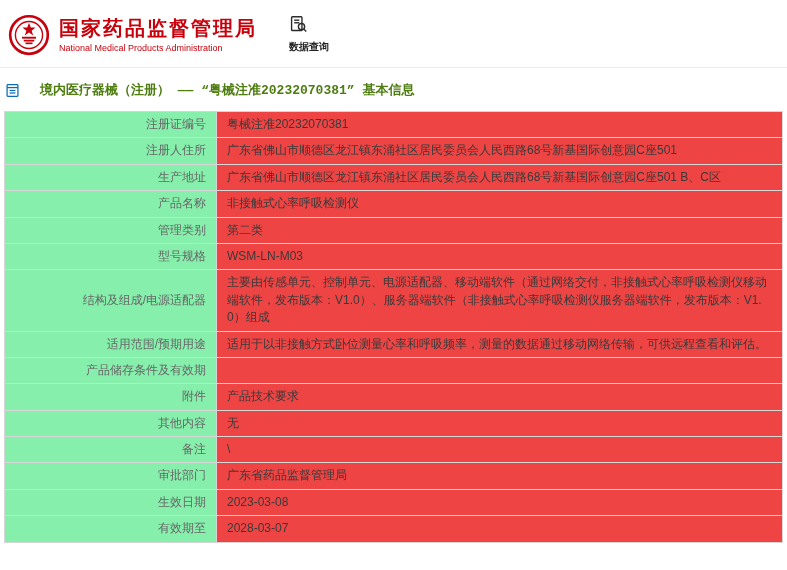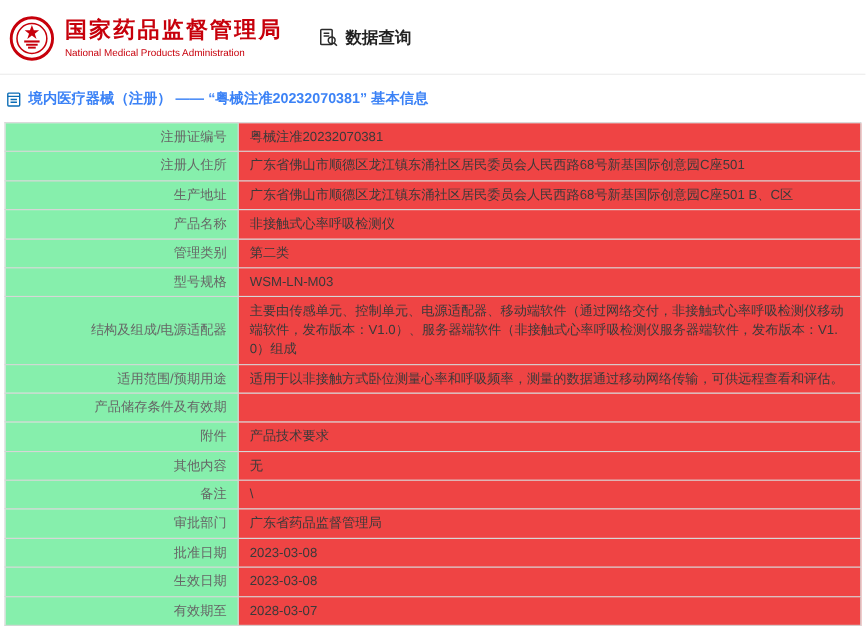--- a/index.html
+++ b/index.html
@@ -18,36 +18,36 @@
   }
   .brand { display:flex; align-items:center; gap:9px; }
   .emblem { width:42px; height:42px; display:inline-block; }
   .brand-text .cn {
     color:#c7000b; font-size:20px; font-weight:bold; letter-spacing:2px; line-height:1.25;
   }
   .brand-text .en { color:#c7000b; font-size:9px; margin-top:2px; }
 
   .query {
     display:flex; align-items:flex-start; gap:6px;
-    margin-left:32px; font-size:15px; font-weight:bold; color:#222; cursor:pointer;
+    margin-left:32px; font-size:10px; font-weight:bold; color:#222; cursor:pointer;flex-direction:column;
   }
   .query svg { display:block; }
 
   .right-nav { margin-left:auto; display:flex; gap:28px; padding-right:14px; }
   .nav-item {
     display:flex; flex-direction:column; align-items:center; gap:3px;
     font-size:11px; color:#333; text-decoration:none; cursor:pointer;
   }
   .nav-item svg { display:block; }
 
   
   .breadcrumb {
-    display:flex; align-items:center; gap:6px;
+    display:flex; align-items:center; gap:20px;
     padding:13px 5px 10px 5px;
-    color:#3b82f6; font-size:13px; font-weight:600;
+    color:#4d7c0f; font-size:13px; font-weight:600;font-family:Liberation Mono, monospace;
   }
   .breadcrumb svg { display:block; flex:0 0 auto; }
 
   
   table.info-table {
     border-collapse:collapse; table-layout:fixed;
     width:779px; margin:2px 4px 10px 4px;
   }
   table.info-table td {
     border:1px solid #d6d6d6;
@@ -161,24 +161,20 @@
         </tr>
         <tr>
           <td class="label-cell">备注</td>
           <td class="value-cell">\</td>
         </tr>
         <tr>
           <td class="label-cell">审批部门</td>
           <td class="value-cell">广东省药品监督管理局</td>
         </tr>
         <tr>
-          <td class="label-cell">批准日期</td>
-          <td class="value-cell">2023-03-08</td>
-        </tr>
-        <tr>
           <td class="label-cell">生效日期</td>
           <td class="value-cell">2023-03-08</td>
         </tr>
         <tr>
           <td class="label-cell">有效期至</td>
           <td class="value-cell">2028-03-07</td>
         </tr>
       </tbody>
   </table>
 

